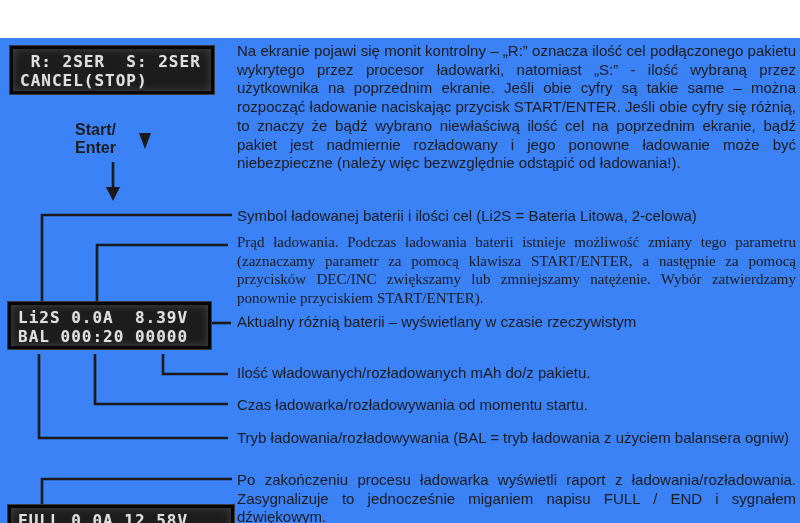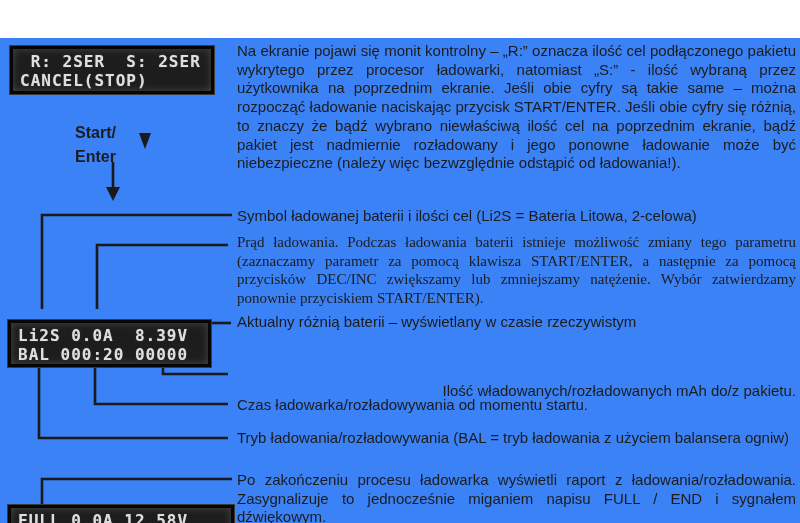--- a/index.html
+++ b/index.html
@@ -39,48 +39,48 @@
     font-family: "DejaVu Sans Mono", monospace;
     font-weight: bold;
     font-size: 16px;
     line-height: 19px;
     letter-spacing: 1px;
     color: #dedede;
     white-space: pre;
     text-shadow: 0 0 1px rgba(255,255,255,0.4);
   }
   .lcd-top    { left: 10px; top: 8px;   width: 204px; height: 48px; }
-  .lcd-mid    { left: 8px;  top: 282px; width: 203px; height: 47px; }
+  .lcd-mid    { left: 8px;  top: 264px; width: 203px; height: 47px; }
   .lcd-bottom { left: 8px;  top: 467px; width: 226px; height: 51px; }
 
   .start-enter {
     position: absolute;
     left: 75px; top: 83px;
     font-size: 16px;
     font-weight: bold;
-    line-height: 24px;
+    line-height: 18px;
     white-space: pre-line;
     color: #1c1c1c;
   }
 
   .txt {
     position: absolute;
     left: 237px;
     width: 559px;
     margin: 0;
     font-size: 15px;
     line-height: 18.7px;
     color: #1c1c1c;
   }
   .just { text-align: justify; }
   .intro { top: 4px; }
   .ann1  { top: 169px; }
   .ann2  { top: 195px; font-family: Liberation Serif, serif; }
   .ann3  { top: 275px; }
-  .ann4  { top: 344px; text-align: right; }
+  .ann4  { top: 326px; }
   .ann5  { top: 358px; }
   .ann6  { top: 391px; }
   .ann7  { top: 433px; }
 </style>
 </head>
 <body>
 
 <div class="page">
 
   <svg class="leaders" viewBox="0 0 800 523" xmlns="http://www.w3.org/2000/svg">

